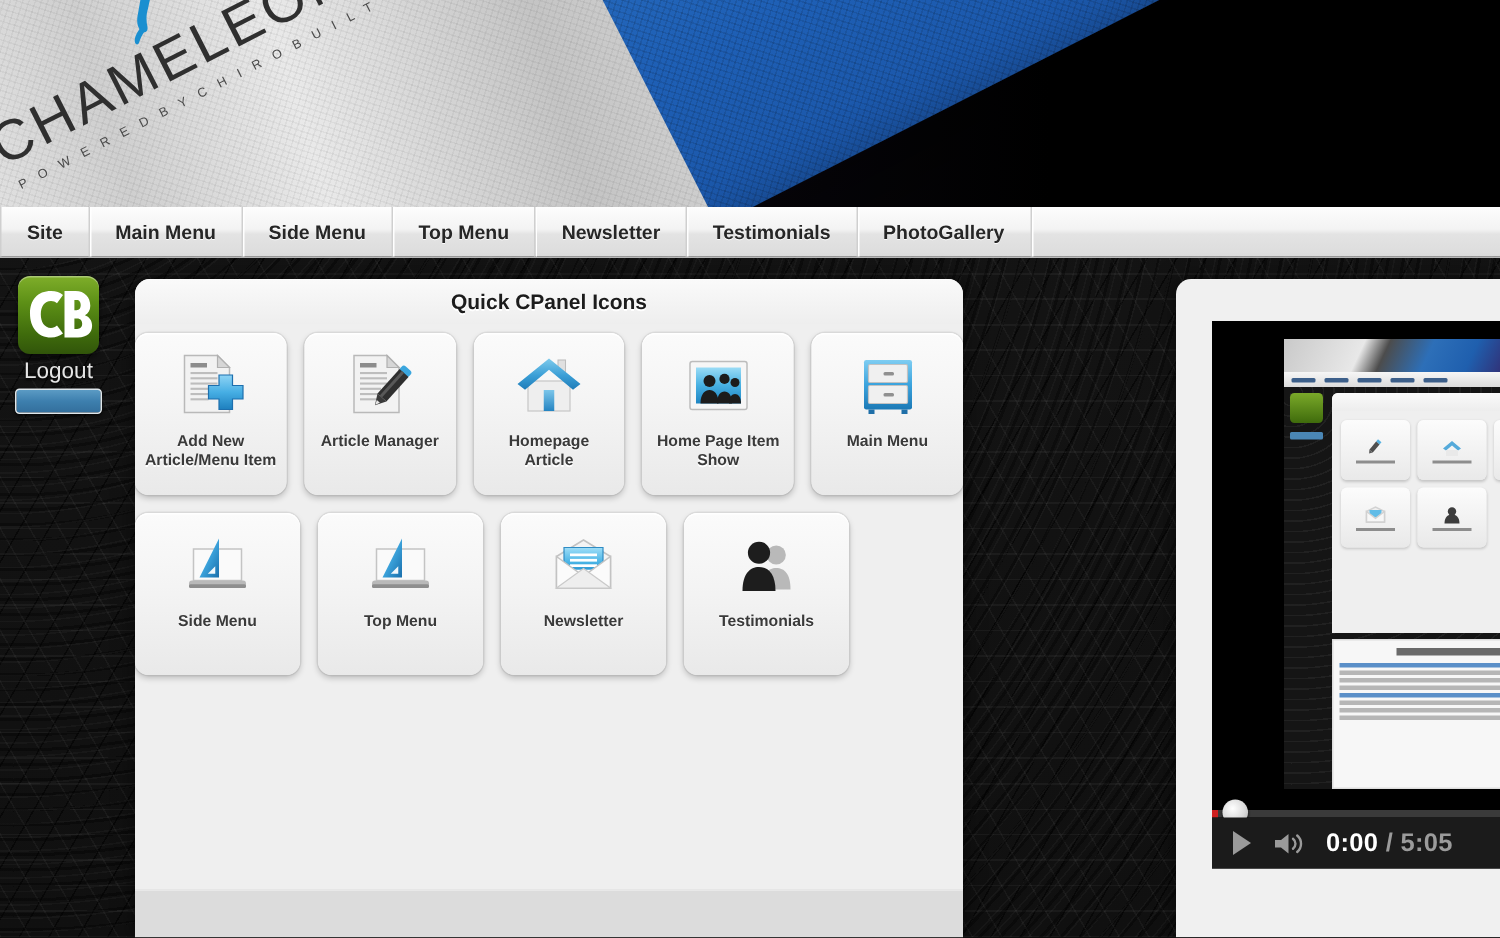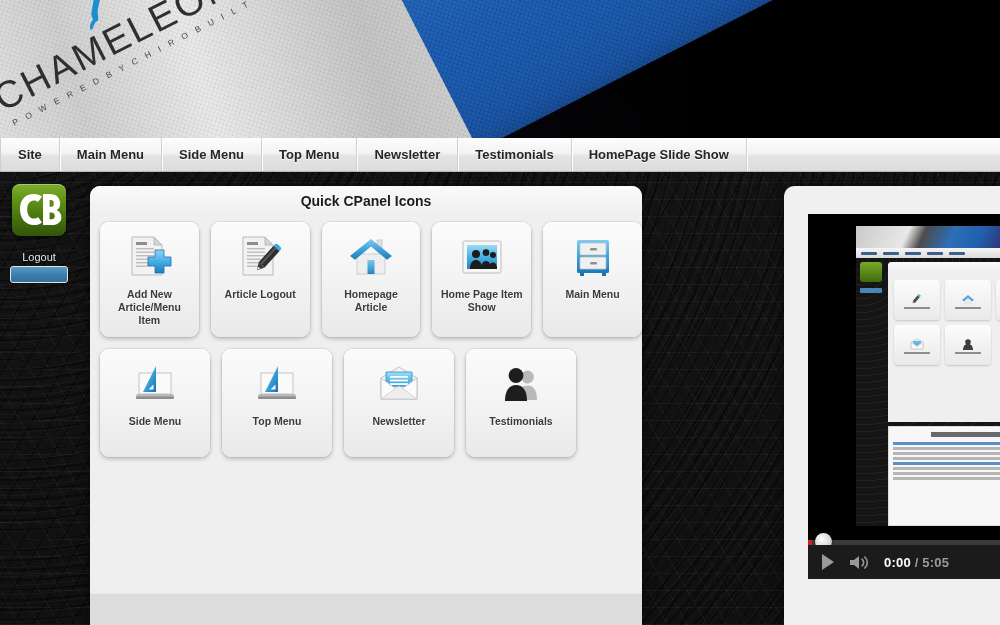--- a/index.html
+++ b/index.html
@@ -237,23 +237,23 @@
     width: 54px; height: 52px;
     margin: 6px auto 0;
     border-radius: 8px;
     background: linear-gradient(180deg, #7fae2a 0%, #5c8f16 35%, #3f6b0c 75%, #31550a 100%);
     box-shadow: 0 2px 4px rgba(0,0,0,0.6), inset 0 1px 0 rgba(255,255,255,0.35);
     position: relative;
     display: block;
   }
   .cb-logo svg { position: absolute; left: 0; top: 0; }
   .logout-label {
-    font-size: 11px;
+    font-size: 15px;
     color: #e6e6e6;
-    margin-top: 15px;
+    margin-top: 3px;
     text-shadow: 0 1px 2px #000;
   }
   .logout-bar {
     width: 56px; height: 15px;
     margin: 3px auto 0;
     border-radius: 3px;
     background: linear-gradient(180deg, #5b9bc4 0%, #3d7fae 50%, #336f9c 100%);
     border: 1px solid #dfe6ea;
     box-shadow: 0 1px 2px rgba(0,0,0,0.6);
     cursor: pointer;
@@ -282,21 +282,21 @@
   }
   .panel-body {
     position: relative;
     height: 378px;
     background: #efefef;
     padding: 6px 0 0 0;
   }
   .tiles-row {
     display: flex;
     gap: 12px;
-    padding-left: 10px;
+    padding-left: 0;
     margin-bottom: 12px;
   }
 
   .tile {
     width: 110px;
     min-height: 96px;
     border-radius: 9px;
     background: linear-gradient(180deg, #fbfbfb 0%, #f4f4f4 45%, #e9e9e9 100%);
     box-shadow: 0 2px 4px rgba(0,0,0,0.22), inset 0 1px 0 #ffffff, 0 0 0 1px rgba(0,0,0,0.06);
     display: flex;
@@ -436,21 +436,21 @@
   }
   .v-play {
     width: 0; height: 0;
     border-left: 12px solid #9a9a9a;
     border-top: 8px solid transparent;
     border-bottom: 8px solid transparent;
     cursor: pointer;
   }
   .v-vol { cursor: pointer; display:flex; align-items:center;}
   .v-time {
-    font-size: 13px;
+    font-size: 17px;
     font-weight: bold;
     color: #ffffff;
     letter-spacing: 0.2px;
   }
   .v-time .total { color: #9b9b9b; font-weight: bold; }
 </style>
 </head>
 <body>
 
 <div id="app">
@@ -503,21 +503,21 @@
     <div class="nav-item">
         <span>Top Menu</span>
       </div>
     <div class="nav-item">
         <span>Newsletter</span>
       </div>
     <div class="nav-item">
         <span>Testimonials</span>
       </div>
     <div class="nav-item">
-        <span>HomePage Slide Show</span>
+        <span>PhotoGallery</span>
       </div>
   </div>
 
   <div class="sidebar">
     <div class="cb-logo">
       <svg width="54" height="52" viewBox="0 0 54 52" xmlns="http://www.w3.org/2000/svg">
         <path d="M22 10 C13 10 8 16 8 25 C8 34 13 41 22 41 C25.5 41 28 40 30 38.4 L26 33 C24.8 34 23.6 34.6 22 34.6 C17.6 34.6 15.2 30.6 15.2 25.5 C15.2 20.4 17.6 16.6 22 16.6 C23.6 16.6 24.8 17.1 26 18.1 L30 12.6 C28 11 25.5 10 22 10 Z" fill="#ffffff"></path>
         <path d="M31 10 L31 41 L40 41 C46 41 49.4 37.8 49.4 33.2 C49.4 29.8 47.6 27.3 44.6 26.2 C46.8 25 48.2 22.8 48.2 19.8 C48.2 14.2 44.4 10 38.4 10 Z M37.6 16 L39 16 C41 16 41.8 17.4 41.8 19.4 C41.8 21.4 41 22.8 39 22.8 L37.6 22.8 Z M37.6 28.4 L39.4 28.4 C41.6 28.4 42.8 29.8 42.8 32 C42.8 34 41.6 35.3 39.4 35.3 L37.6 35.3 Z" fill="#ffffff"></path>
       </svg>
     </div>
@@ -575,21 +575,21 @@
               </g>
               <g transform="rotate(42 30 24)">
                 <rect x="26" y="6" width="8" height="5" rx="2" fill="#3ba6de"></rect>
                 <rect x="26" y="10" width="8" height="22" fill="#2f2f2f"></rect>
                 <rect x="28" y="10" width="2" height="22" fill="#585858"></rect>
                 <path d="M26 32 L30 39 L34 32 Z" fill="#3a3a3a"></path>
                 <path d="M28.6 35.6 L30 38.6 L31.4 35.6 Z" fill="#e8e8e8"></path>
               </g>
             </svg>
           </div>
-          <div class="tile-label">Article Logout</div>
+          <div class="tile-label">Article Manager</div>
         </div>
 
         <div class="tile tall">
           <div class="tile-icon">
             <svg width="46" height="42" viewBox="0 0 46 42" xmlns="http://www.w3.org/2000/svg">
               <rect x="9" y="18" width="28" height="20" fill="#eeeeee" stroke="#c6c6c6" stroke-width="0.8"></rect>
               <rect x="29" y="4" width="5" height="9" fill="#e0e0e0" stroke="#bdbdbd" stroke-width="0.7"></rect>
               <path d="M2 20 L23 3 L44 20 L39 23.8 L23 10.5 L7 23.8 Z" fill="url(#roofg)"></path>
               <rect x="19.5" y="24" width="7" height="14" fill="url(#doorg)"></rect>
               <defs>

